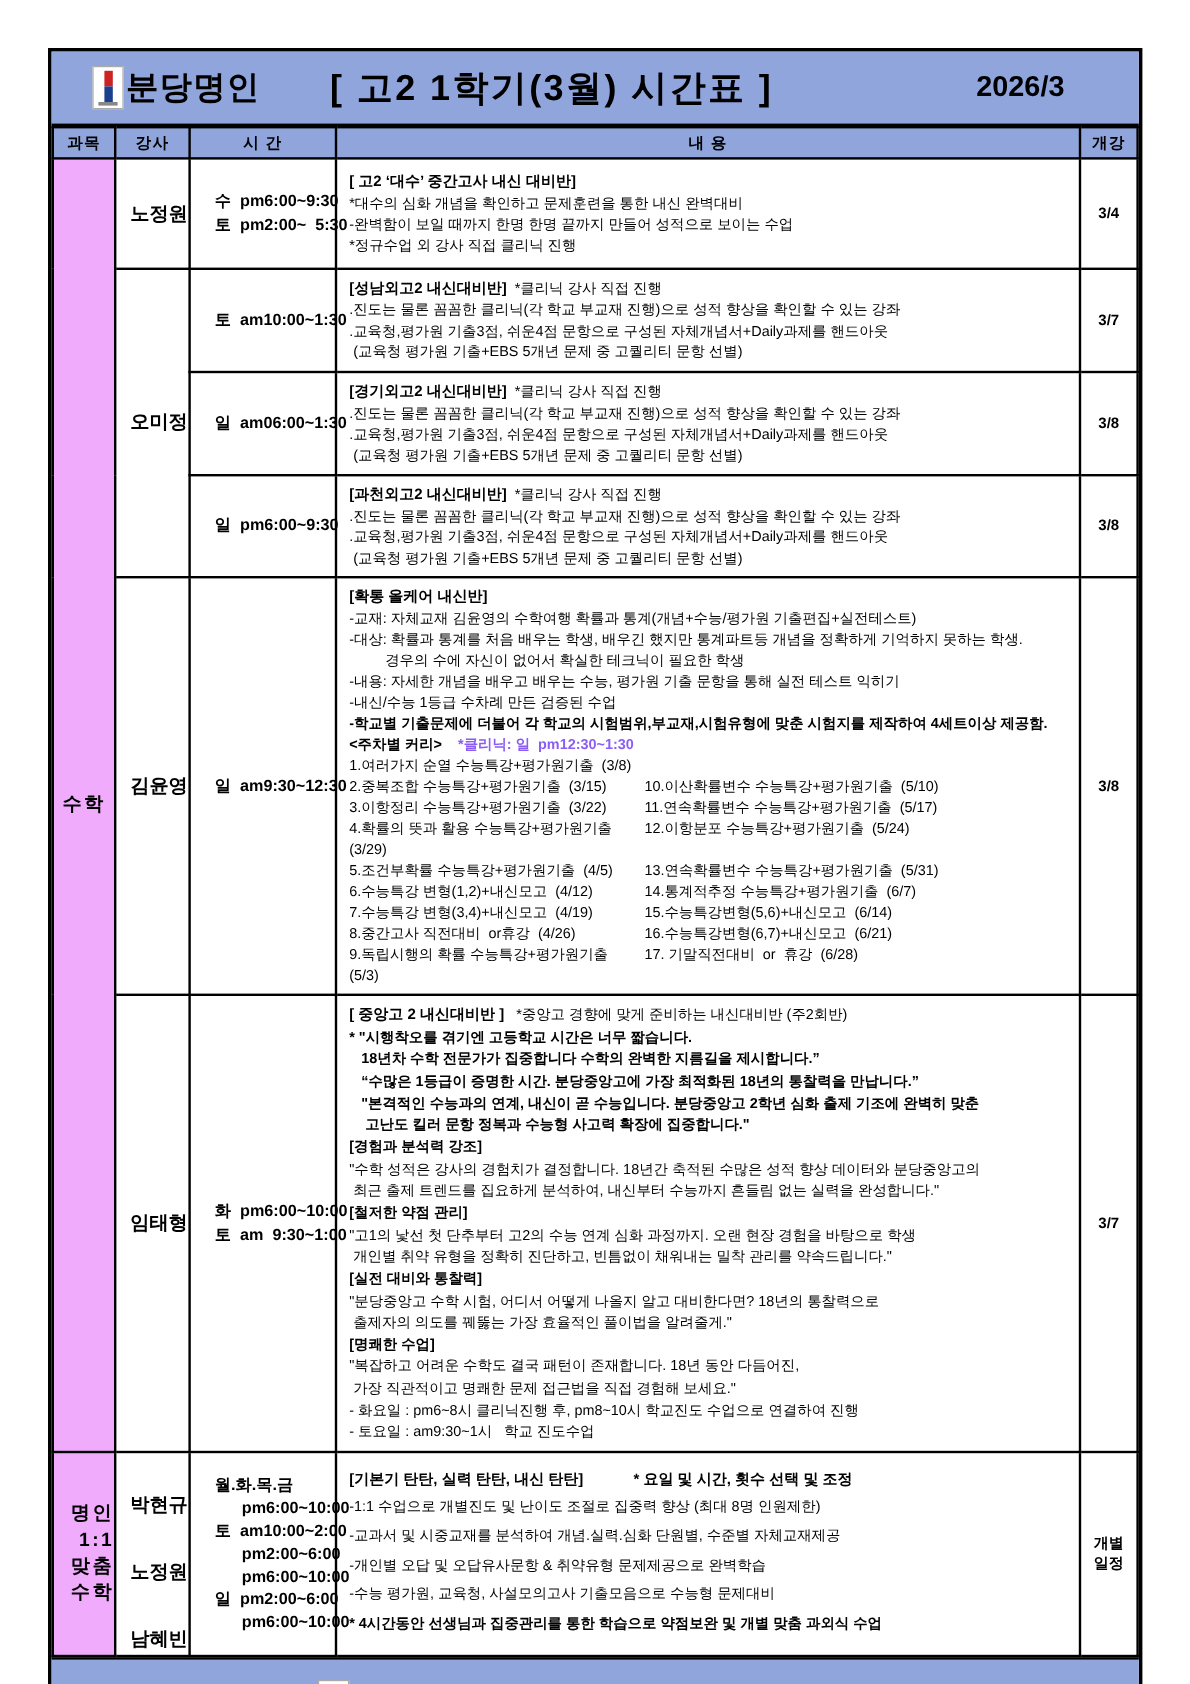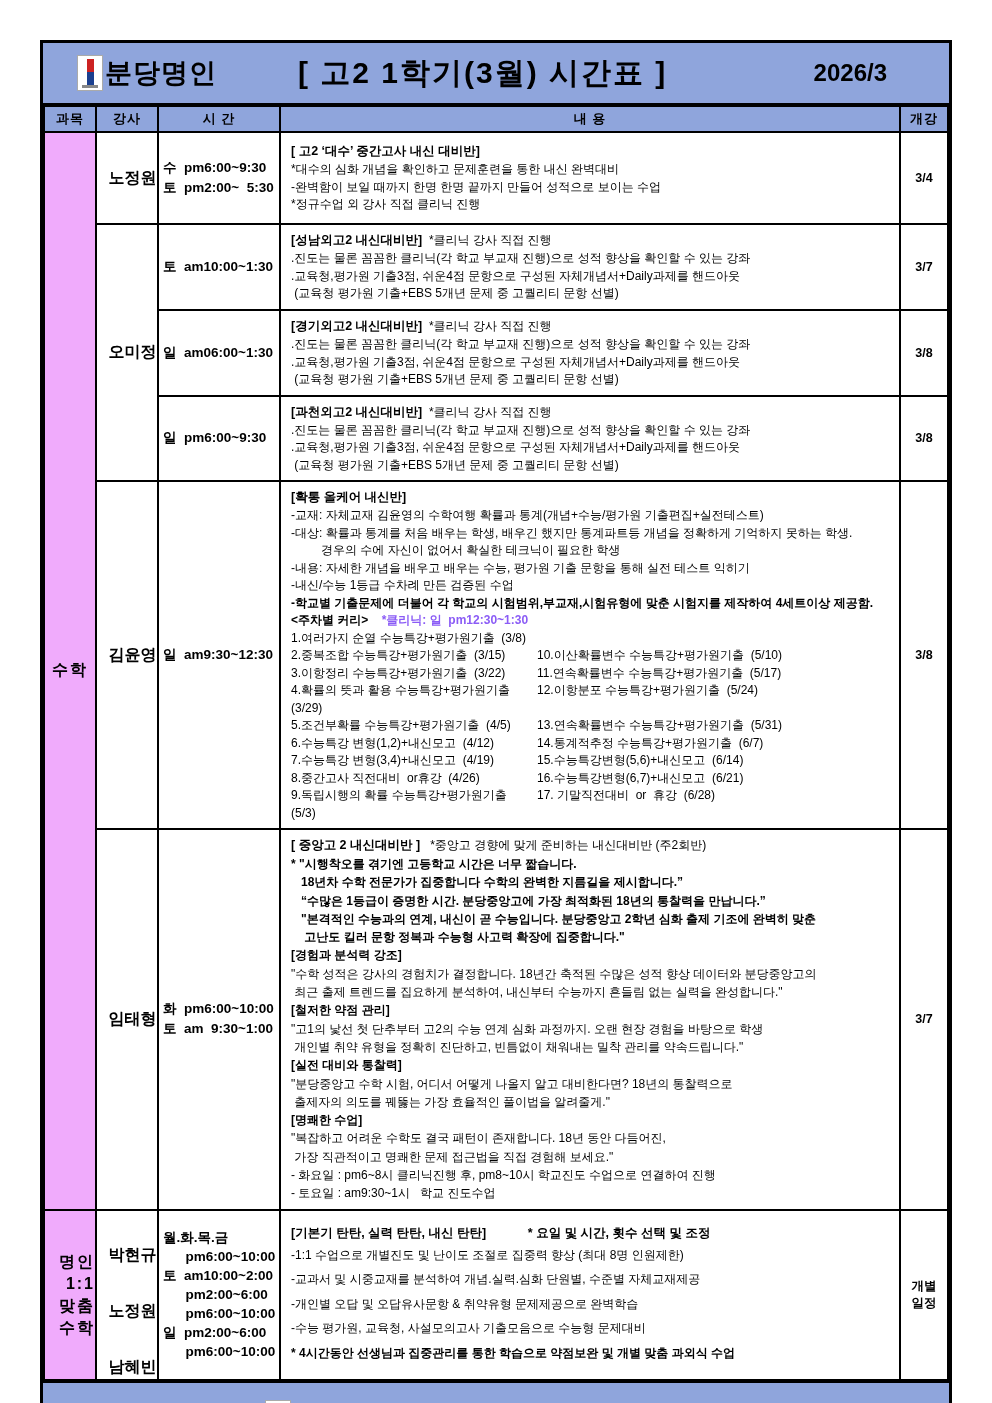--- a/index.html
+++ b/index.html
@@ -5,33 +5,33 @@
   html,body{margin:0;padding:0;background:#fff;}
   body{width:992px;font-family:"Liberation Sans","DejaVu Sans",sans-serif;color:#000;}
   .sheet{width:906px;margin:40px auto 0 auto;border:3px solid #000;}
   
   .titlebar{background:#8fa5dc;height:60px;display:flex;align-items:center;padding:0 28px 0 34px;border-bottom:2px solid #000;}
   .brand{display:flex;align-items:center;font-size:27px;font-weight:bold;letter-spacing:1px;}
   .logo{width:24px;height:34px;background:#fff;border:1px solid #aaa;position:relative;margin-right:2px;flex:0 0 auto;}
   .logo .bar-red{position:absolute;left:9px;top:3px;width:7px;height:13px;background:#cc2222;}
   .logo .bar-blue{position:absolute;left:9px;top:16px;width:7px;height:13px;background:#1b3f8f;}
   .logo .base{position:absolute;left:4px;bottom:2px;width:16px;height:3px;background:#888;}
-  .titlebar .maintitle{font-size:30px;font-weight:bold;margin-left:81px;letter-spacing:2px;}
+  .titlebar .maintitle{font-size:30px;font-weight:bold;margin-left:58px;letter-spacing:2px;}
   .titlebar .date{margin-left:auto;font-size:24px;font-weight:bold;margin-right:34px;}
   
   table{border-collapse:collapse;table-layout:fixed;width:100%;}
   td,th{border:2px solid #000;vertical-align:middle;padding:0;}
   th{background:#8fa5dc;font-size:13px;font-weight:bold;height:24px;letter-spacing:1px;}
   col.c-subj{width:52px;} col.c-teach{width:62px;} col.c-time{width:122px;} col.c-cont{width:620px;} col.c-start{width:48px;}
   .subj-cell{background:#f0abfc;text-align:center;font-size:16px;font-weight:bold;letter-spacing:2px;}
   .subj-cell .sline{line-height:22px;text-align:right;}
   .teach-cell{text-align:center;font-size:16px;font-weight:bold;padding-left:11px;}
   .teach-cell .tline{line-height:24px;margin-top:32px;}
   .time-cell{text-align:center;font-size:13.5px;font-weight:bold;}
-  .time-cell .tm{line-height:20px;white-space:pre;text-align:left;display:block;padding-left:4px;}
+  .time-cell .tm{line-height:20px;white-space:pre;text-align:left;display:block;padding-left:20px;}
   .time7 .tm{line-height:19px;}
   .start-cell{text-align:center;font-size:12.5px;font-weight:bold;}
   .cont-cell{vertical-align:middle;padding:6px 8px 6px 10px;}
   .ln{font-size:12px;line-height:17.5px;white-space:pre-wrap;}
   .b{font-weight:bold;}
   .hd{font-size:12.5px;font-weight:bold;line-height:19px;white-space:pre-wrap;}
   .note{font-weight:normal;font-size:12px;}
   .blue{color:#8b5cf6;font-weight:bold;}
   .r6 .ln{line-height:18.3px;}
   .r7 .ln{line-height:24.5px;}

